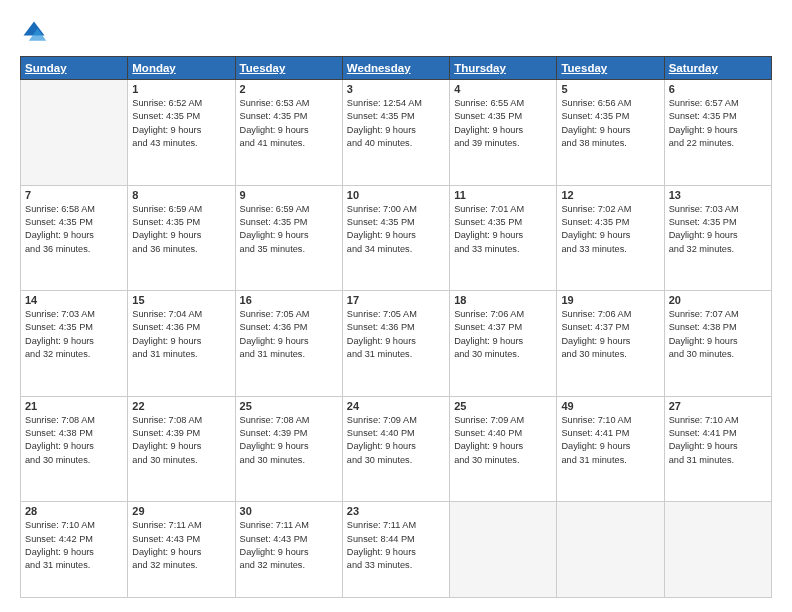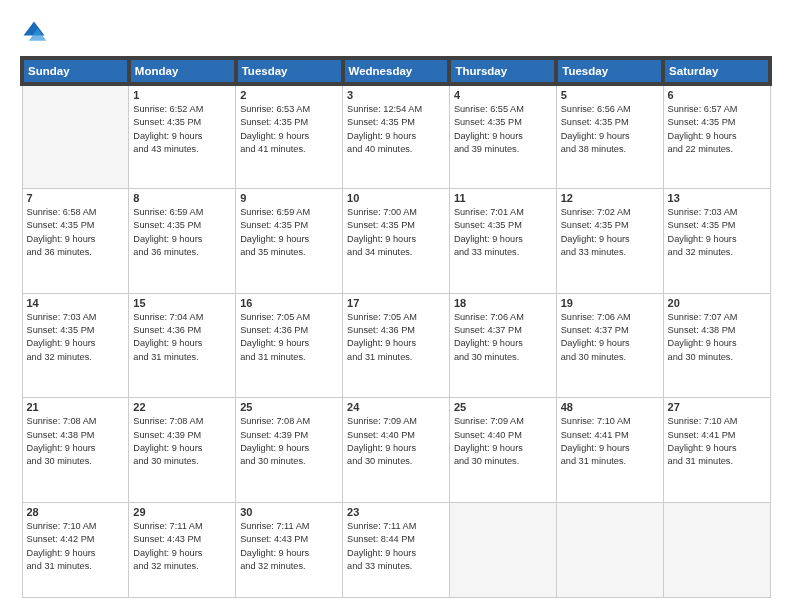--- a/index.html
+++ b/index.html
@@ -67,21 +67,22 @@
       width: 100%;
       table-layout: fixed;
     }
     .calendar th {
       background: #2a6db5;
       color: #fff;
       font-size: 11.5px;
       font-weight: bold;
       padding: 5px 4px;
       text-align: left;
-      border: 4px solid #404040;
+      border: 1px solid #404040;
+      text-decoration: underline;
     }
     .calendar td {
       vertical-align: top;
       border: 1px solid #ccc;
       padding: 3px 4px;
       font-size: 9.2px;
       color: #333;
       background: #fff;
       height: 82px;
     }
@@ -314,21 +315,21 @@
             <span class="cell-line">and 30 minutes.</span>
           </td>
           <td>
             <span class="day-num">25</span>
             <span class="cell-line">Sunrise: 7:09 AM</span>
             <span class="cell-line">Sunset: 4:40 PM</span>
             <span class="cell-line">Daylight: 9 hours</span>
             <span class="cell-line">and 30 minutes.</span>
           </td>
           <td>
-            <span class="day-num">48</span>
+            <span class="day-num">49</span>
             <span class="cell-line">Sunrise: 7:10 AM</span>
             <span class="cell-line">Sunset: 4:41 PM</span>
             <span class="cell-line">Daylight: 9 hours</span>
             <span class="cell-line">and 31 minutes.</span>
           </td>
           <td>
             <span class="day-num">27</span>
             <span class="cell-line">Sunrise: 7:10 AM</span>
             <span class="cell-line">Sunset: 4:41 PM</span>
             <span class="cell-line">Daylight: 9 hours</span>

